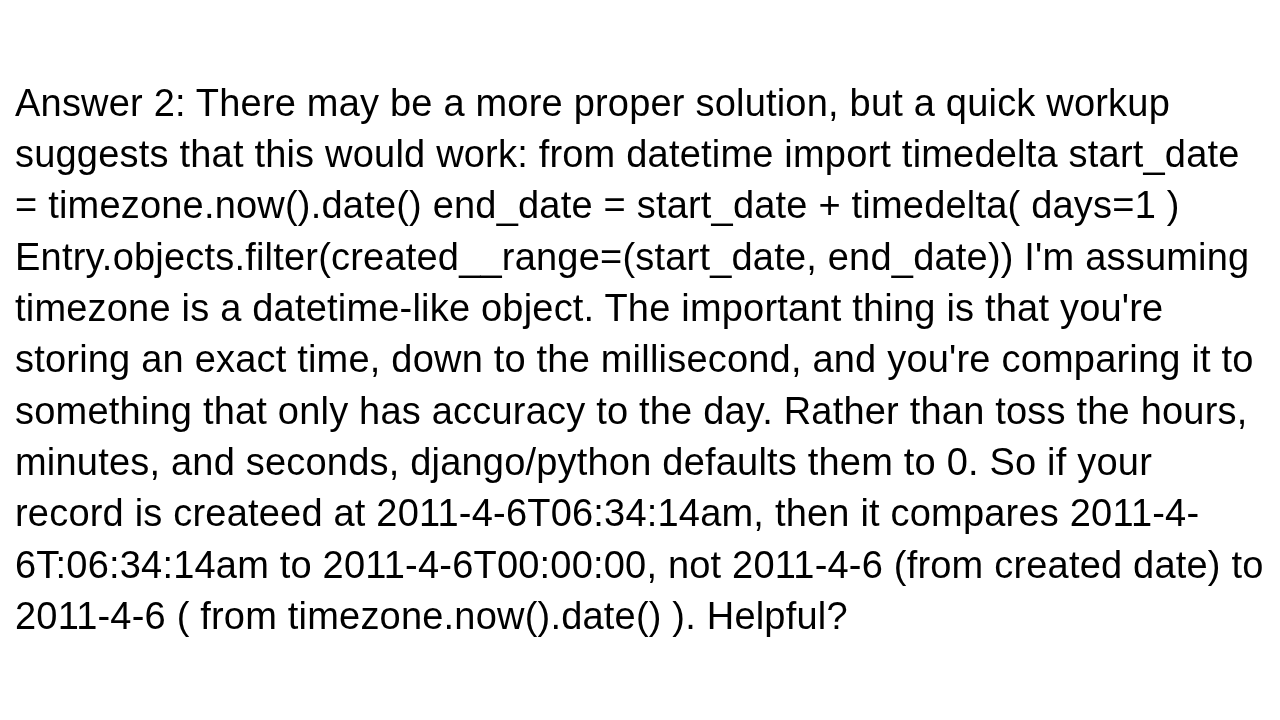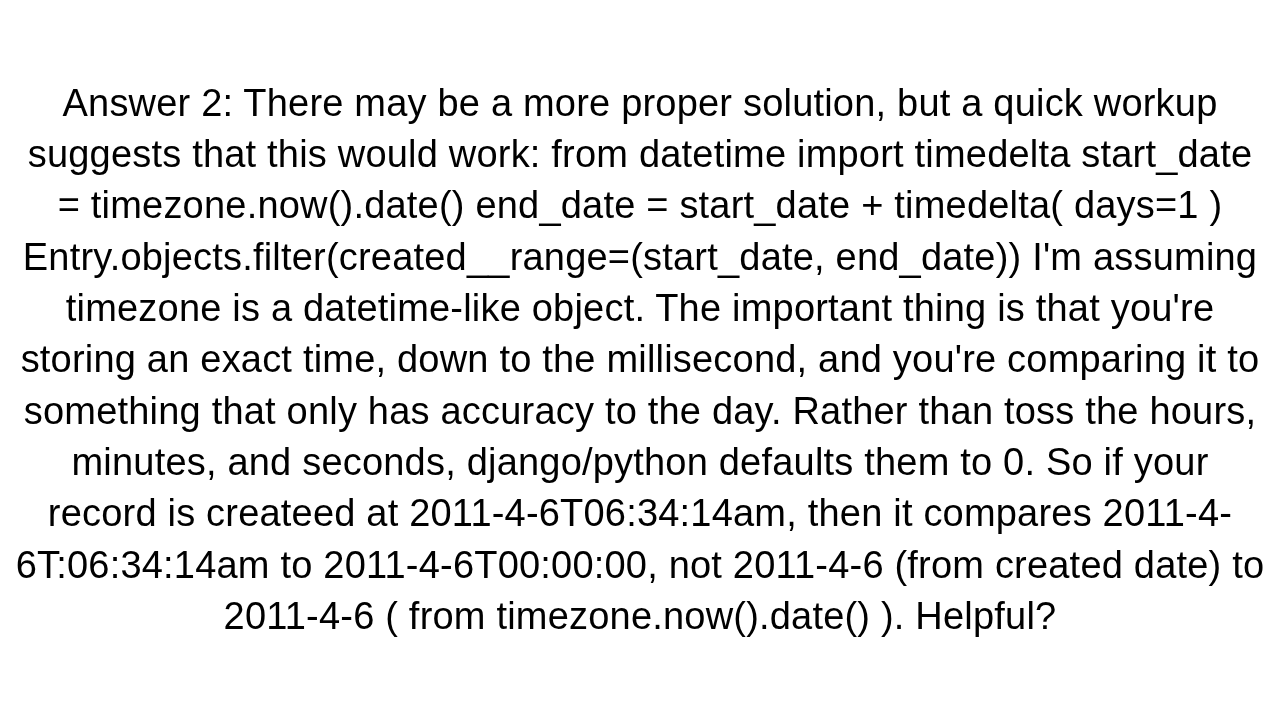--- a/index.html
+++ b/index.html
@@ -12,21 +12,21 @@
       height: 720px;
       background: #ffffff;
       font-family: Arial, Helvetica, sans-serif;
       display: flex;
       align-items: center;
       justify-content: center;
       overflow: hidden;
     }
     .content {
       width: 1250px;
-      text-align: center;
+      text-align: left;
       font-size: 38px;
       line-height: 1.35;
       color: #000000;
       font-weight: 400;
       letter-spacing: 0.2px;
     }
   </style>
 </head>
 <body>
 

